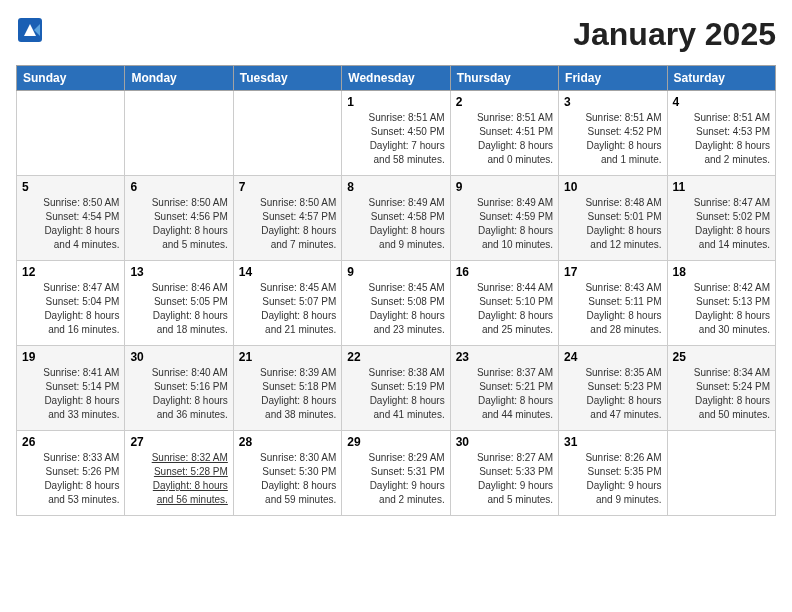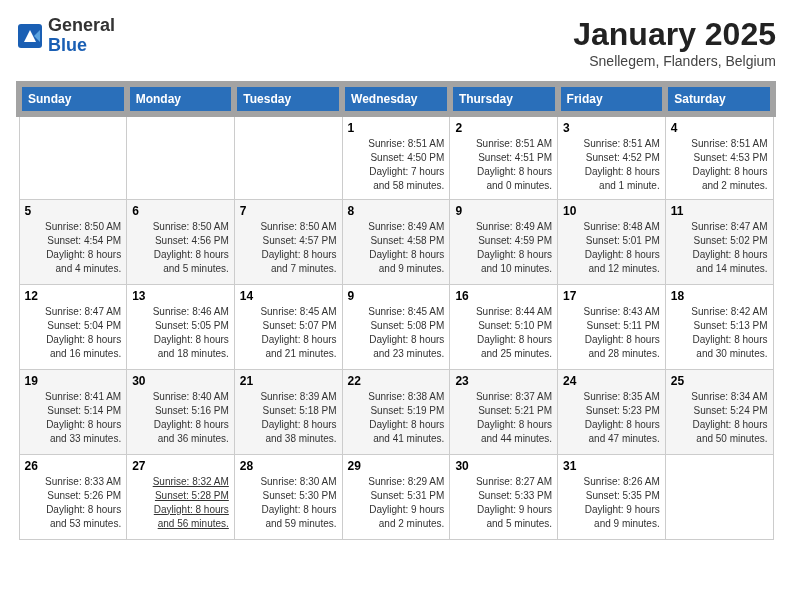--- a/index.html
+++ b/index.html
@@ -50,21 +50,21 @@
       border-collapse: collapse;
       font-size: 10.5px;
     }
     .calendar th {
       background: #2a6fba;
       color: #fff;
       text-align: left;
       padding: 5px 6px;
       font-size: 12px;
       font-weight: bold;
-      border: 6px solid #a3a3a3;
+      border: 1px solid #a3a3a3;
     }
     .calendar td {
       border: 1px solid #ccc;
       vertical-align: top;
       padding: 4px 5px;
       width: 108px;
       min-height: 80px;
       background: #fff;
     }
     .calendar tr:nth-child(even) td {
@@ -92,28 +92,23 @@
 </head>
 <body>
 
 <div class="header">
   <div class="logo">
     <svg class="logo-icon" viewBox="0 0 28 28">
       <rect x="2" y="2" width="24" height="24" rx="3" fill="#1a5fb4"></rect>
       <polygon points="8,20 14,8 20,20" fill="white"></polygon>
       <polygon points="18,14 24,8 24,20" fill="#5ba3e0"></polygon>
     </svg>
-    <div class="logo-text">
-      <div class="logo-general">General</div>
-      <div class="logo-blue">Blue</div>
-    </div>
   </div>
   <div class="title-block">
     <div class="month-title">January 2025</div>
-    <div class="location">Snellegem, Flanders, Belgium</div>
   </div>
 </div>
 
 <table class="calendar">
   <thead>
     <tr>
     <th>Sunday</th>
         <th>Monday</th>
         <th>Tuesday</th>
         <th>Wednesday</th>

